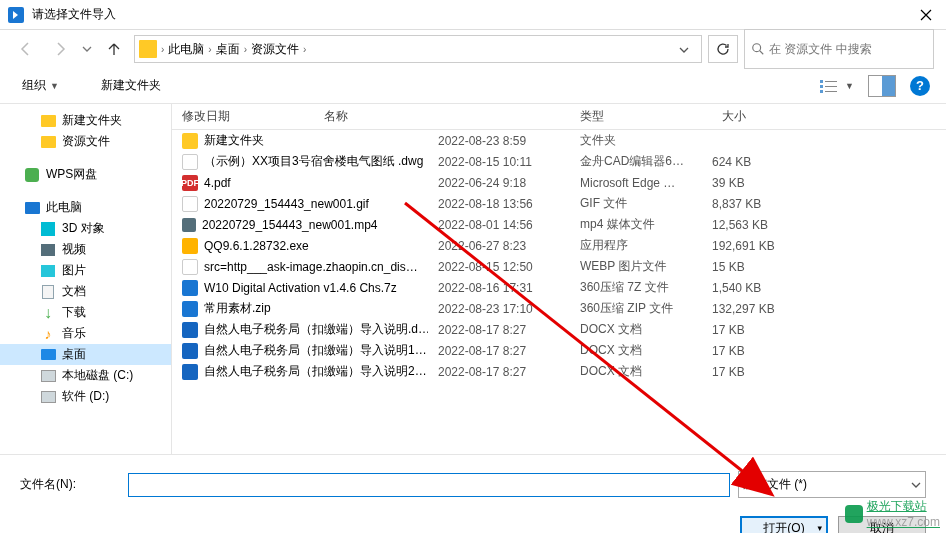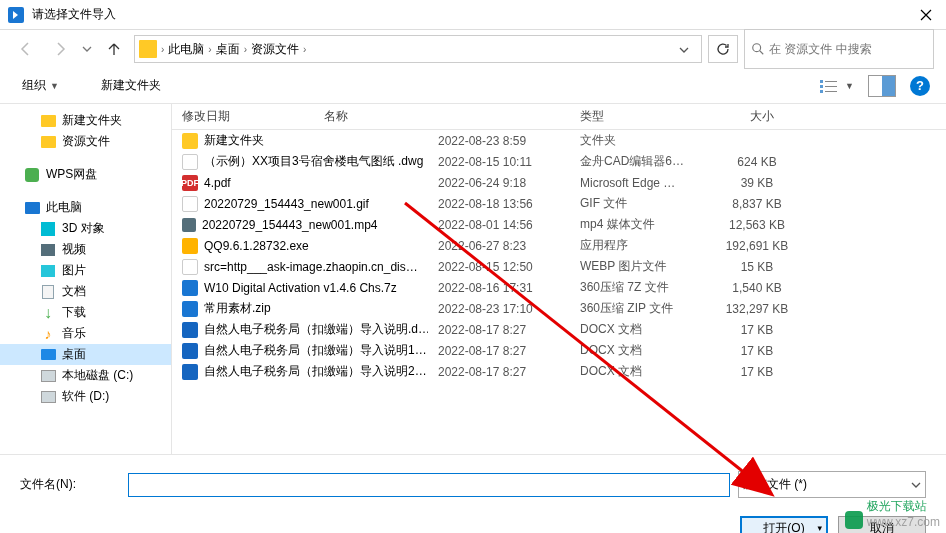--- a/index.html
+++ b/index.html
@@ -59,21 +59,21 @@
 .sb-desk { width: 15px; height: 11px; background: #1e88e5; border-radius: 1px; }
 .sb-disk { width: 15px; height: 12px; background: #cfd8dc; border: 1px solid #999; }
 
 
 .filelist { flex: 1; display: flex; flex-direction: column; }
 .fl-header { display: flex; height: 26px; align-items: center; border-bottom: 1px solid #e5e5e5; font-size: 12px; color: #444; }
 .fl-header .col { padding: 0 10px; cursor: pointer; }
 .col-name { width: 256px; }
 .col-date { width: 142px; }
 .col-type { width: 142px; }
-.col-size { width: 100px; text-align: center; }
+.col-size { width: 100px; text-align: left; }
 .fl-body { flex: 1; overflow-y: auto; }
 .fl-row { display: flex; height: 21px; align-items: center; font-size: 12px; cursor: pointer; }
 .fl-row .col-name { display: flex; align-items: center; gap: 6px; padding-left: 10px; white-space: nowrap; overflow: hidden; }
 .fl-row .col-date, .fl-row .col-type { padding-left: 10px; color: #555; white-space: nowrap; overflow: hidden; }
 .fl-row .col-size { padding-right: 10px; color: #555; }
 .fi { width: 16px; height: 16px; flex-shrink: 0; display: flex; align-items: center; justify-content: center; font-size: 9px; font-weight: bold; color: #fff; border-radius: 2px; }
 .fi-folder { background: #ffc926; }
 .fi-dwg { background: #fff; border: 1px solid #ccc; }
 .fi-pdf { background: #d32f2f; }
 .fi-gif { background: #fff; border: 1px solid #ccc; }
@@ -92,21 +92,21 @@
 .filter-sel { width: 188px; height: 27px; border: 1px solid #aaa; font-size: 12px; padding: 0 4px; display: flex; align-items: center; justify-content: space-between; cursor: pointer; }
 .bottom-row2 { display: flex; justify-content: flex-end; gap: 10px; }
 .btn { width: 88px; height: 24px; border: 1px solid #999; background: #e1e1e1; font-size: 12px; display: flex; align-items: center; justify-content: center; cursor: pointer; position: relative; }
 .btn-primary { border: 2px solid #0078d4; background: #e5f1fb; }
 .btn .caret { position: absolute; right: 4px; font-size: 9px; }
 
 
 .arrow-overlay { position: absolute; pointer-events: none; }
 
 
-.watermark { position: absolute; right: 6px; bottom: 4px; display: flex; align-items: flex-end; gap: 4px; font-size: 12px; color: #0a9b4d; opacity: 0.9; }
+.watermark { position: absolute; right: 6px; bottom: 4px; display: flex; align-items: center; gap: 4px; font-size: 12px; color: #0a9b4d; opacity: 0.9; text-decoration: underline; }
 .watermark .wm-icon { width: 18px; height: 18px; background: #0a9b4d; border-radius: 4px; }
 .watermark .sub { font-size: 12px; color: #999; }
 </style>
 </head>
 <body>
 
 <div class="titlebar">
   <div class="titlebar-icon">
     <svg viewBox="0 0 10 10">
         <path d="M2 1 L7 5 L2 9 Z"></path>

